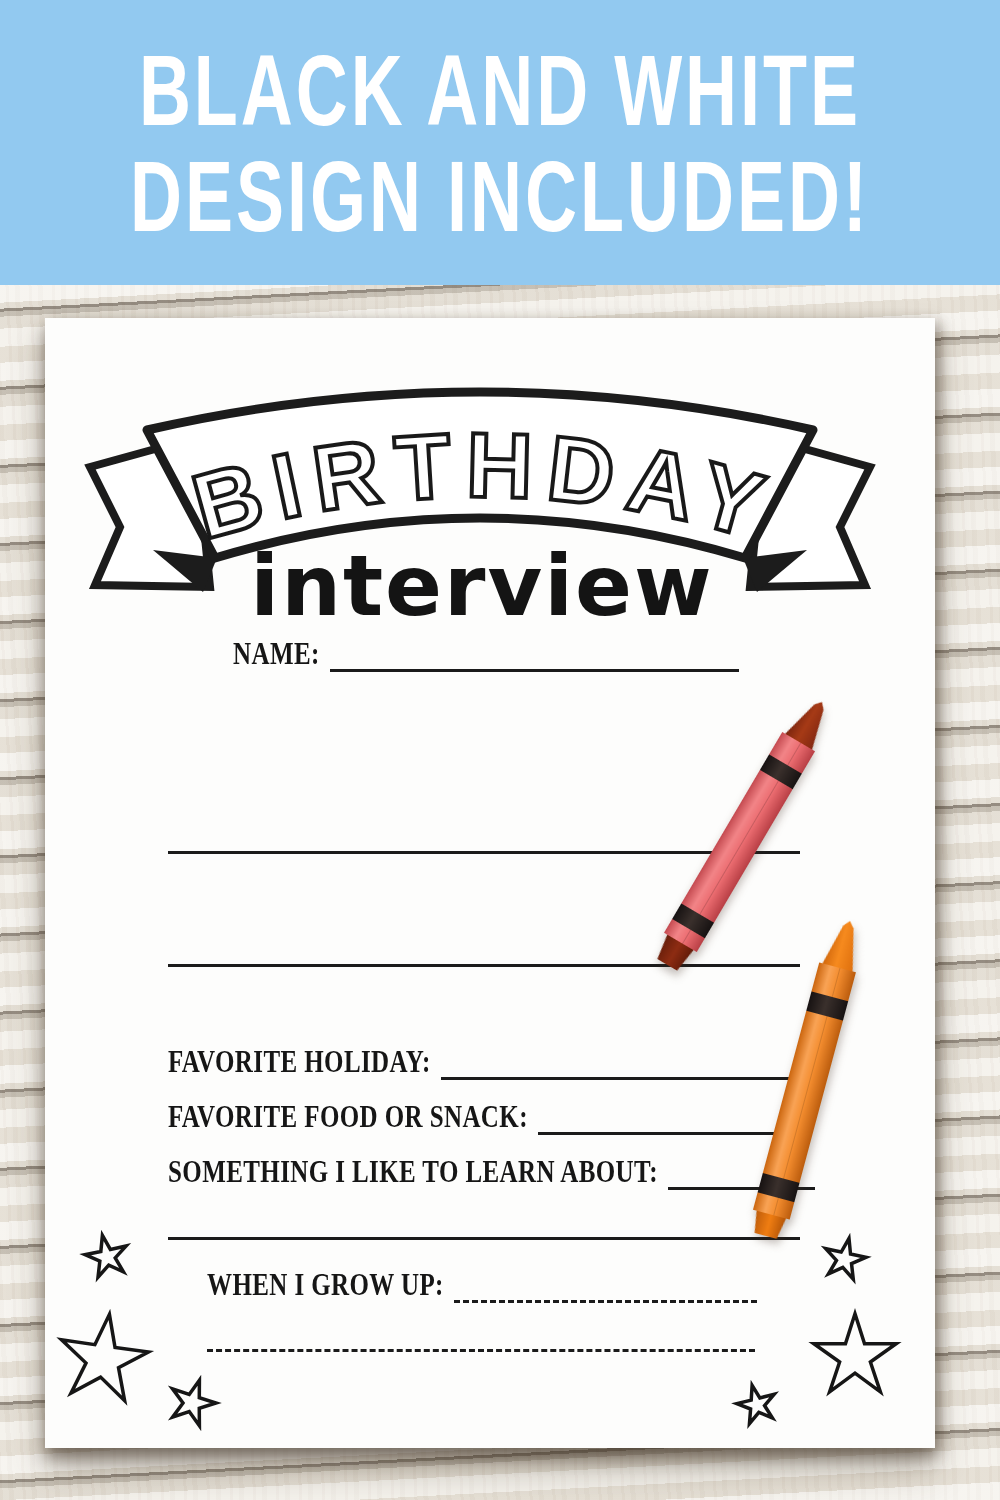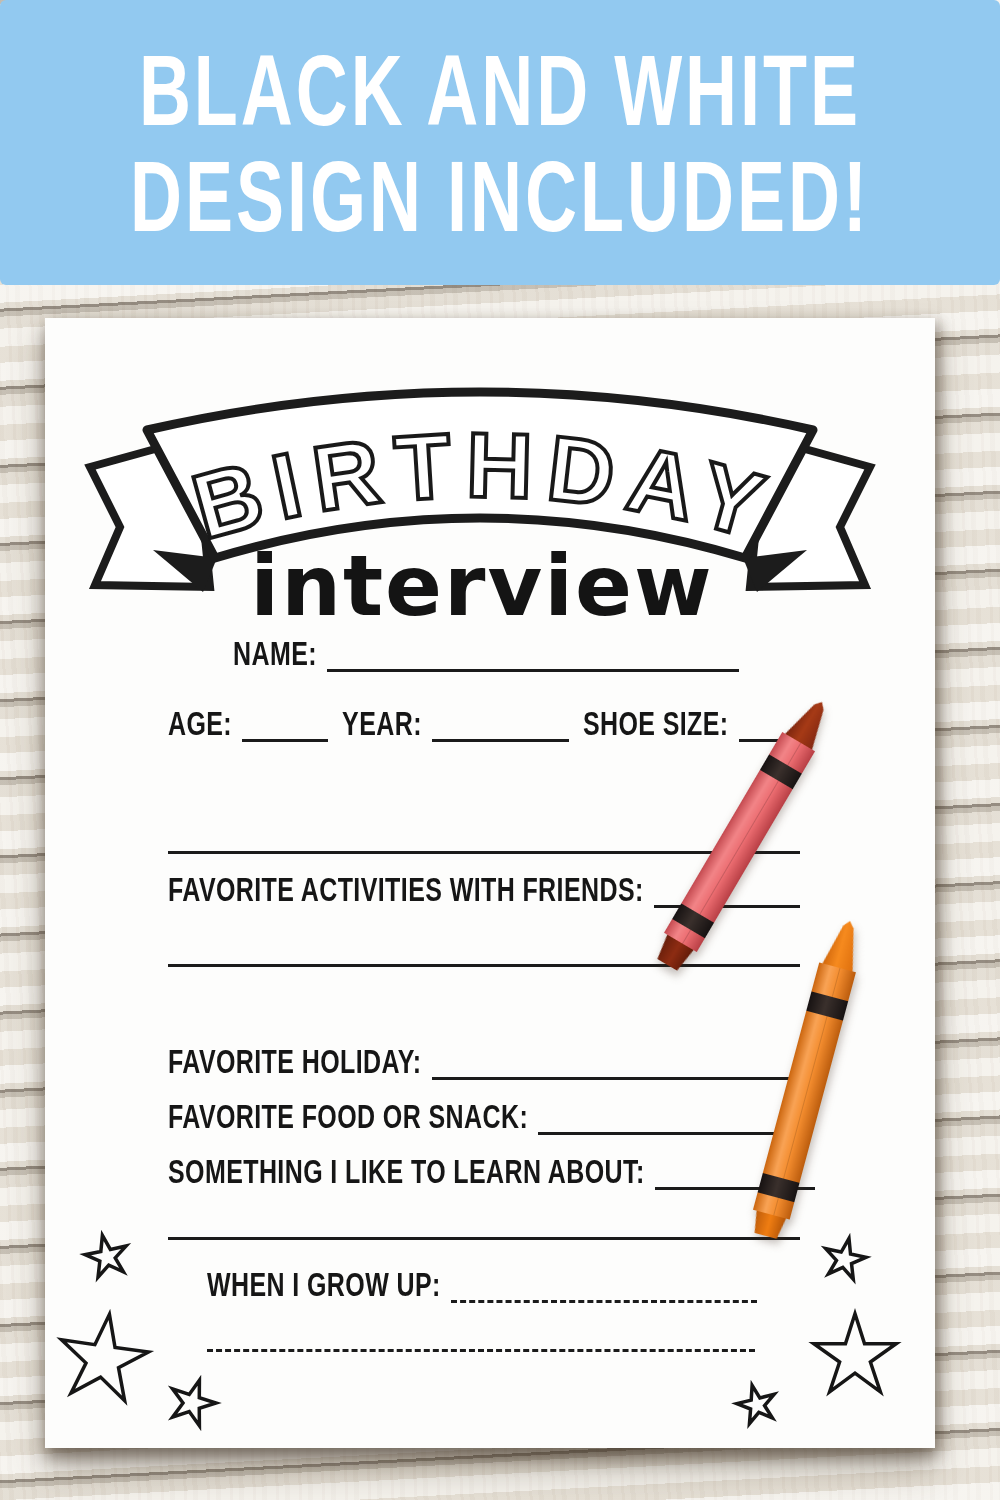--- a/index.html
+++ b/index.html
@@ -26,40 +26,40 @@
         rgba(0,0,0,0) 3px 9px,
         rgba(146,122,98,.06) 9px 14px,
         rgba(0,0,0,0) 14px 23px);
   }
 
   
   .promo {
     position:absolute; left:0; top:0; width:1000px; height:285px;
     background:#92c9f0;
     display:flex; flex-direction:column; justify-content:center; align-items:center;
-    gap:30px; z-index:5;border-radius:6px;
+    gap:30px; z-index:5;
   }
   .promo-line {
     color:#ffffff; font-weight:700; font-size:72px; letter-spacing:3px;
     line-height:76px; height:76px; transform:scaleY(1.38); white-space:nowrap;
   }
 
   
   .paper {
     position:absolute; left:45px; top:318px; width:890px; height:1130px;
     background:#fdfdfc; z-index:2;
     box-shadow: 0 10px 16px rgba(55,42,30,.45), 0 22px 34px rgba(70,55,38,.3), 6px 4px 12px rgba(70,55,38,.25);
   }
 
   .banner-svg { position:absolute; left:0; top:62px; width:890px; height:340px; }
 
   
   .row {
     position:absolute; height:28px; display:flex; align-items:flex-end;
-    left:123px; right:135px;
+    left:123px; right:135px;font-family:Liberation Serif, serif;
   }
   .row .lbl {
     display:inline-block; white-space:nowrap;
     font-weight:700; font-size:25px; line-height:28px; color:#161616;
     letter-spacing:.4px;
     transform:scaleY(1.3); transform-origin:0 100%;
     margin-right:10px;
   }
   .fill { flex:1 1 auto; border-bottom:3.5px solid #1b1b1b; height:100%; }
   .fill.dashed { border-bottom-style:dashed; }
@@ -121,37 +121,25 @@
     </text>
 
     <text x="437" y="235" text-anchor="middle" font-family="DejaVu Sans, sans-serif" font-weight="700" font-size="84" letter-spacing="2" fill="#141414">interview</text>
   </svg>
 
   <div class="row" style="top:326px; left:188px; right:196px;">
     <span class="lbl">NAME:</span>
     <div class="fill"></div>
   </div>
 
-  <div class="row" style="top:396px; right:140px;">
-    <span class="lbl">AGE:</span>
-    <div class="seg" style="width:86px;"></div>
-    <span class="lbl mid">YEAR:</span>
-    <div class="seg" style="width:137px;"></div>
-    <span class="lbl mid">SHOE SIZE:</span>
-    <div class="fill"></div>
-  </div>
 
   <div class="row" style="top:508px;">
     <div class="fill"></div>
   </div>
 
-  <div class="row" style="top:562px;">
-    <span class="lbl">FAVORITE ACTIVITIES WITH FRIENDS:</span>
-    <div class="fill"></div>
-  </div>
   <div class="row" style="top:621px;">
     <div class="fill"></div>
   </div>
 
 
   <div class="row" style="top:734px;">
     <span class="lbl">FAVORITE HOLIDAY:</span>
     <div class="fill"></div>
   </div>
 

